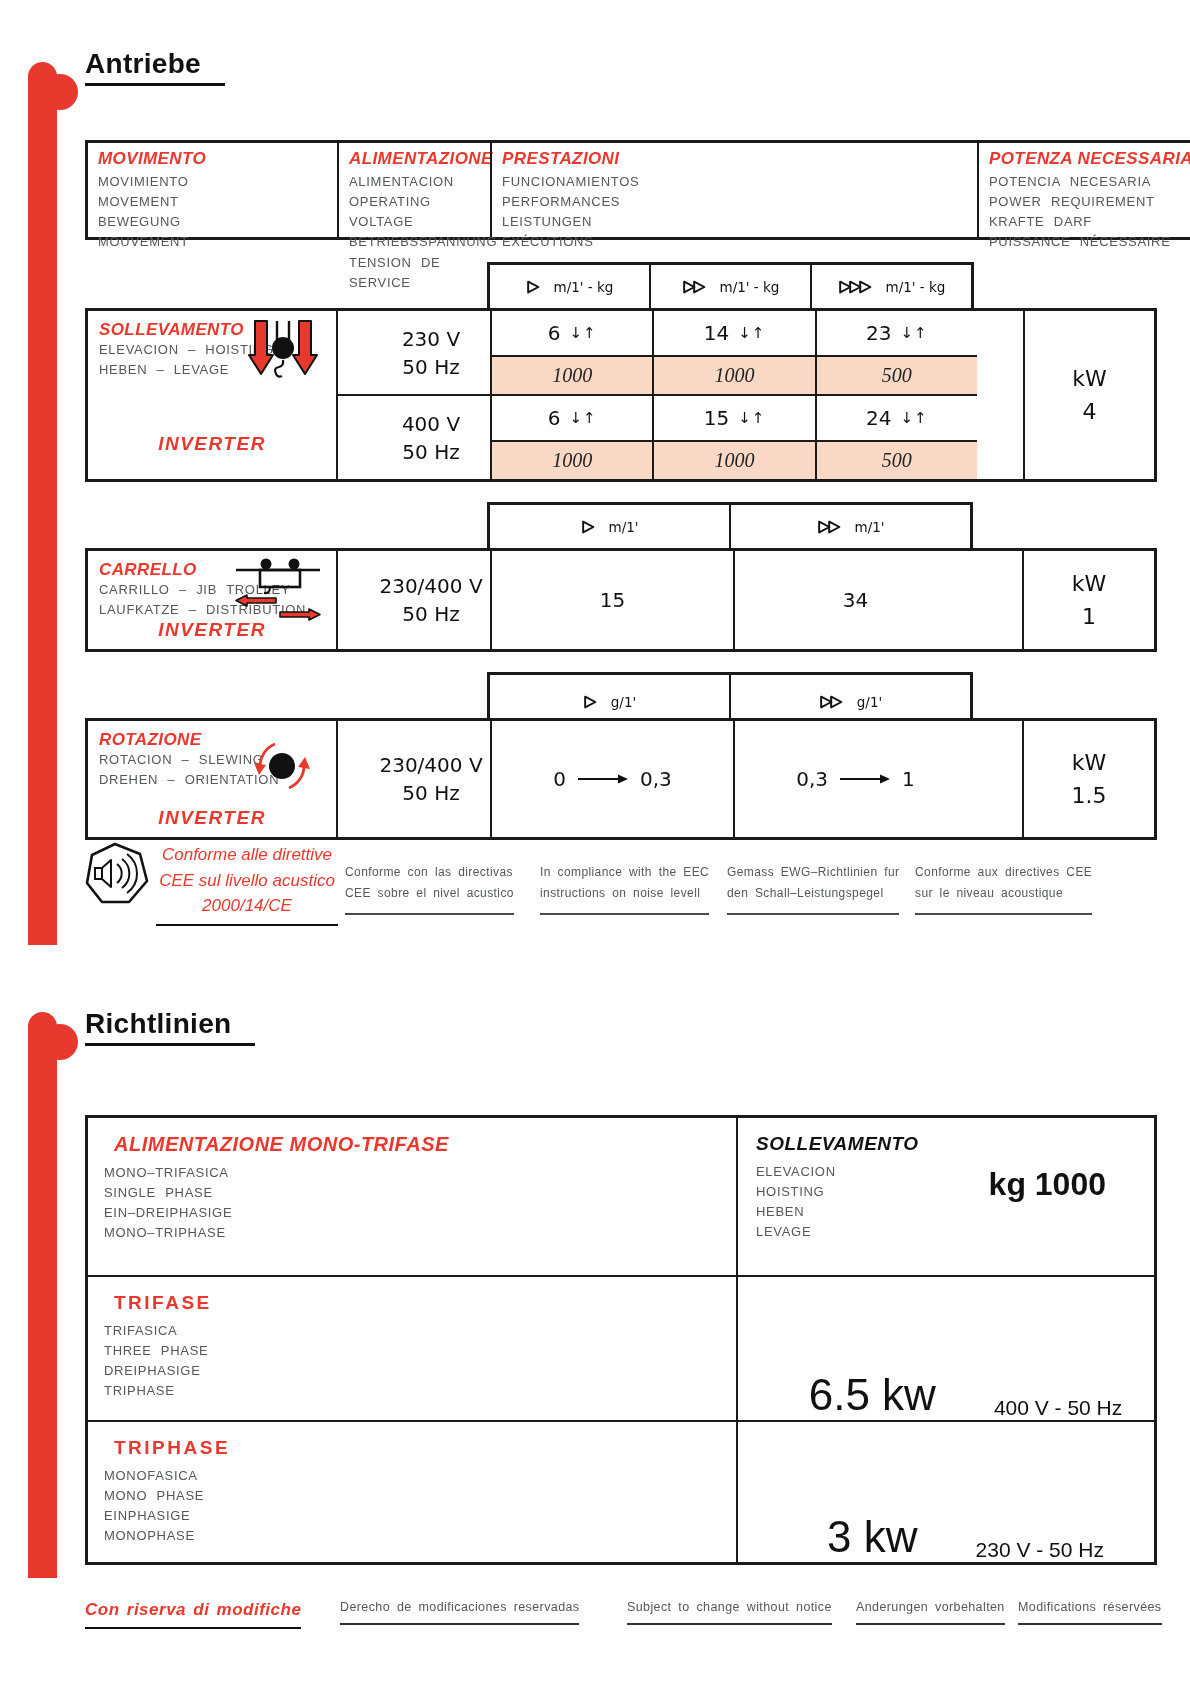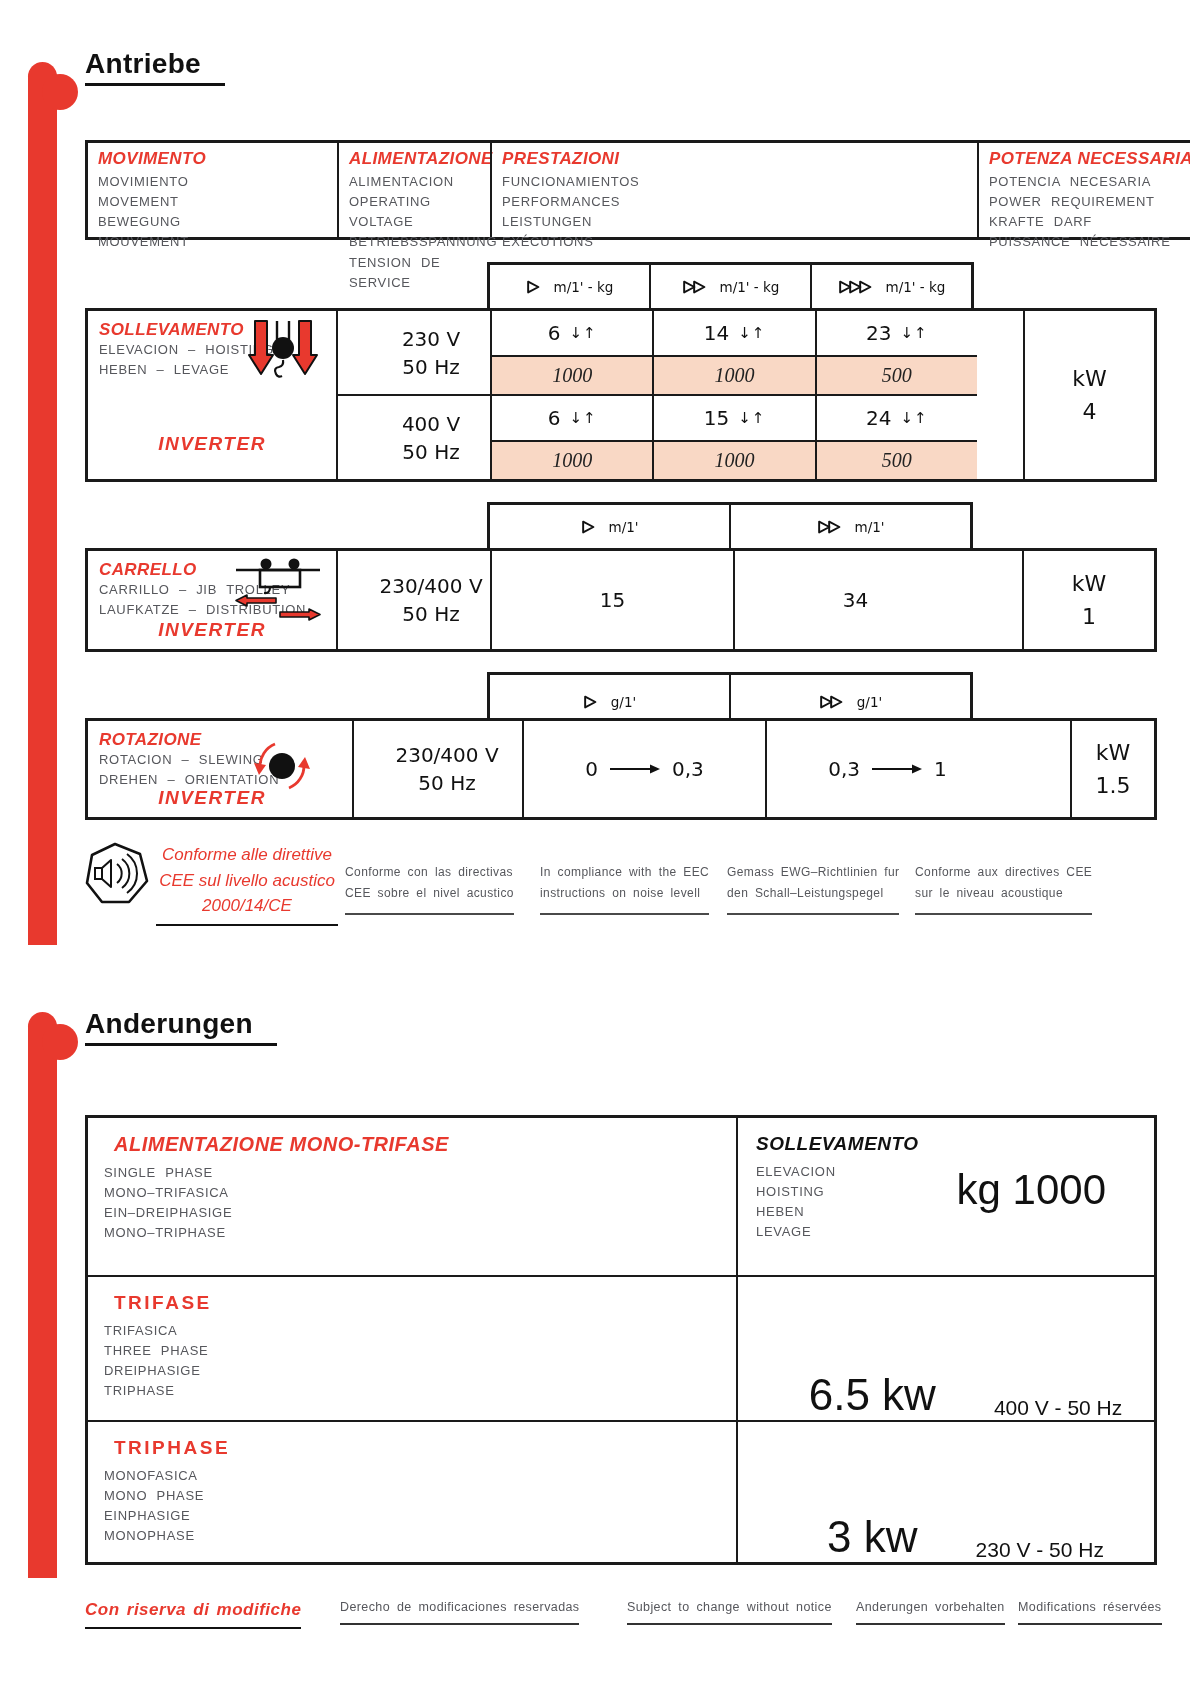--- a/index.html
+++ b/index.html
@@ -74,21 +74,21 @@
                border:3px solid #1a1a1a;box-sizing:border-box;display:flex;flex-direction:column;background:#fff;}
   .p-row{display:flex;box-sizing:border-box;}
   .p-row + .p-row{border-top:2.5px solid #1a1a1a;}
   .p-row1{height:157px;} .p-row2{height:145px;} .p-row3{flex:1;}
   .p-left{width:648px;box-sizing:border-box;padding:15px 0 0 16px;}
   .p-right{flex:1;border-left:2.5px solid #1a1a1a;box-sizing:border-box;position:relative;}
   .p-left-title{font-style:italic;font-weight:600;font-size:20px;color:#e8392e;letter-spacing:0.5px;}
   .p-sub-title{font-size:19px;color:#e8392e;letter-spacing:2.5px;font-weight:600;}
   .p-right-title{font-style:italic;font-weight:600;font-size:19px;color:#111;letter-spacing:0.5px;}
   .p-lines{margin-top:7px;}
-  .capacity{position:absolute;right:48px;top:48px;font-size:42px;font-weight:400;color:#111;
+  .capacity{position:absolute;right:48px;top:48px;font-size:32px;font-weight:700;color:#111;
             font-family:"Liberation Sans",sans-serif;}
   .p-valcell{display:flex;align-items:flex-end;justify-content:center;height:100%;gap:58px;padding-left:39px;}
   .big-power{font-size:44px;font-weight:500;color:#111;}
   .volt-label{font-size:21px;font-weight:500;color:#111;}
 
   
   .foot-item{position:absolute;top:1600px;display:inline-block;font-size:12.5px;color:#56575c;
              letter-spacing:0.4px;word-spacing:3px;padding-bottom:9px;border-bottom:2px solid #333;}
   .foot-item.red{color:#e8392e;font-style:italic;font-weight:700;font-size:17px;
                  letter-spacing:0.5px;word-spacing:2px;border-bottom:2.5px solid #111;padding-bottom:7px;}
@@ -355,21 +355,21 @@
             <polygon points="2,1.5 11.5,6.5 2,11.5" fill="none" stroke="#111" stroke-width="1.8" stroke-linejoin="round"></polygon>
           </svg>
         <svg width="14" height="14" viewBox="0 0 13 13">
             <polygon points="2,1.5 11.5,6.5 2,11.5" fill="none" stroke="#111" stroke-width="1.8" stroke-linejoin="round"></polygon>
           </svg>
       </span>
       <span class="unit">g/1'</span>
     </div>
   </div>
 
-  <div class="drive-table" style="left:85px;top:718px;width:1072px;height:102px;gap:16px;">
+  <div class="drive-table" style="left:85px;top:718px;width:1072px;height:122px;">
     <div class="cell-info">
       <div class="red-title">ROTAZIONE</div>
       <div class="tech">
         <div>ROTACION – SLEWING</div>
         <div>DREHEN – ORIENTATION</div>
       </div>
       <svg class="icon-abs" style="right:22px;top:14px;" width="64" height="66" viewBox="0 0 64 66">
         <circle cx="32" cy="31" r="13" fill="#111"></circle>
         <path d="M25,9 A 24,24 0 0 0 10,32" fill="none" stroke="#e8392e" stroke-width="2.8"></path>
         <polygon points="4,28 16,30 9,40" fill="#e8392e"></polygon>
@@ -441,29 +441,29 @@
     <div>In compliance with the EEC</div>
     <div>instructions on noise levell</div>
   </div>
   <div class="noise-tr" style="left:915px;">
     <div>Conforme aux directives CEE</div>
     <div>sur le niveau acoustique</div>
   </div>
 
   <div class="accent-bar" style="top:1012px;height:566px;"></div>
   <div class="accent-bump" style="left:42px;top:1024px;"></div>
-  <h1 class="sec-title" style="top:1008px;">Anderungen</h1>
+  <h1 class="sec-title" style="top:1008px;">Richtlinien</h1>
 
   <div class="power-table">
     <div class="p-row p-row1">
       <div class="p-left">
         <div class="p-left-title" style="padding-left:10px;">ALIMENTAZIONE MONO-TRIFASE</div>
         <div class="p-lines tech">
+          <div>MONO–TRIFASICA</div>
           <div>SINGLE PHASE</div>
-          <div>MONO–TRIFASICA</div>
           <div>EIN–DREIPHASIGE</div>
           <div>MONO–TRIPHASE</div>
         </div>
       </div>
       <div class="p-right" style="padding:15px 0 0 18px;">
         <div class="p-right-title">SOLLEVAMENTO</div>
         <div class="p-lines tech">
           <div>ELEVACION</div>
           <div>HOISTING</div>
           <div>HEBEN</div>

